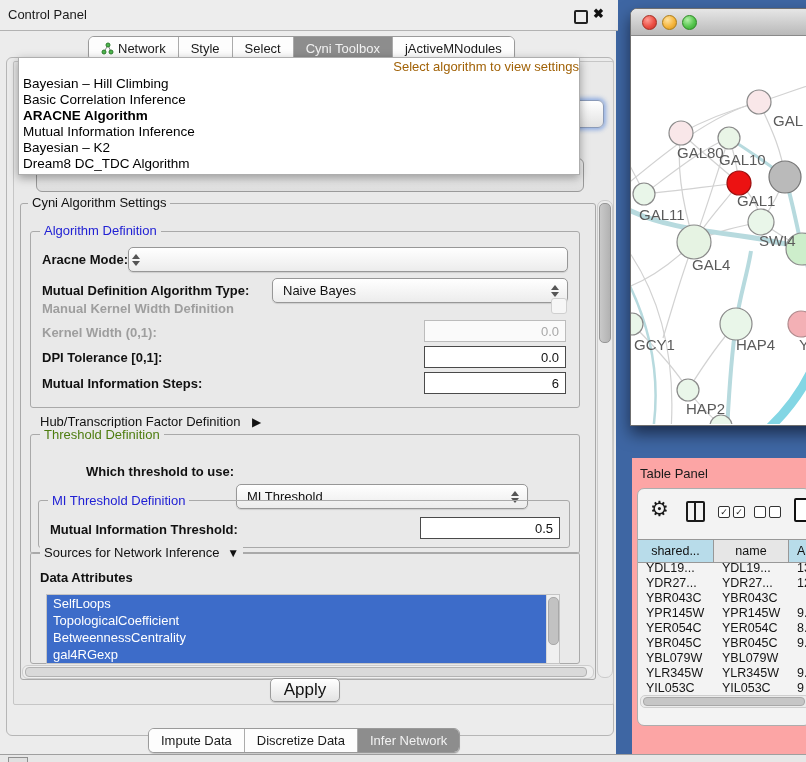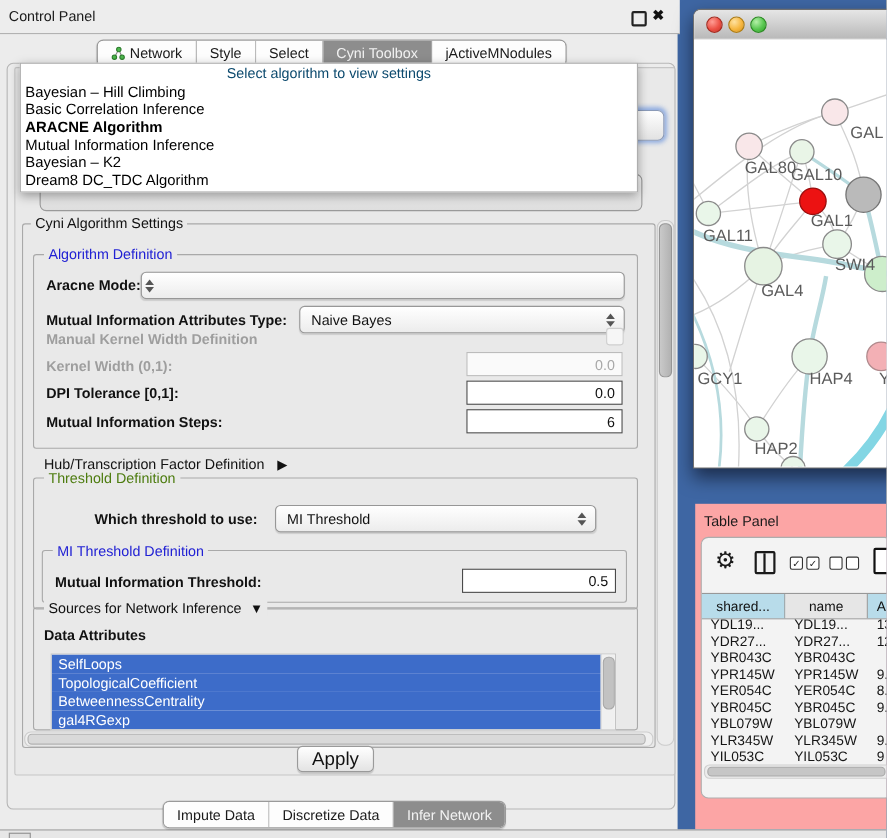--- a/index.html
+++ b/index.html
@@ -17,21 +17,21 @@
   .seg{padding:3px 12px;font-size:13px;line-height:17px;border-right:1px solid #ababab;background:#fdfdfd;
        white-space:nowrap;display:flex;align-items:center;gap:4px;color:#1a1a1a;}
   .seg:last-child{border-right:none;}
   .seg.sel{background:#8d8d8d;color:#f2f2f2;}
   
   .outer-panel{left:6px;top:57px;width:606px;height:677px;background:#ececec;border:1px solid #b6b6b6;border-radius:6px;}
   .inner-panel{left:13px;top:61px;width:599px;height:642px;background:#e9e9e9;border:1px solid #c6c6c6;border-radius:2px;}
   
   .popup{left:18px;top:57px;width:560px;height:116px;background:#fff;border:1px solid #aeaeae;
          box-shadow:0 3px 9px rgba(0,0,0,.35);z-index:40;}
-  .popup-prompt{height:18px;line-height:18px;text-align:center;color:#0c4a6e;font-size:13px;}
+  .popup-prompt{height:18px;line-height:18px;text-align:right;color:#a16207;font-size:13px;}
   .popup-item{height:16px;line-height:16px;padding-left:4px;font-size:13.5px;color:#000;}
   .popup-item.bold{font-weight:bold;}
   .combo-stub{left:568px;top:100px;width:34px;height:26px;border-radius:6px;border:1px solid #8a9ab8;
               background:linear-gradient(#ffffff,#e2e2e2);box-shadow:0 0 4px 2px rgba(95,140,220,.65);z-index:10;}
   .combo-behind{left:36px;top:158px;width:546px;height:32px;border-radius:6px;border:1px solid #9a9a9a;
                 background:linear-gradient(#f6f6f6,#dedede);z-index:5;}
   
   .group{border:1px solid #a9a9a9;border-radius:3px;background:transparent;}
   .legend{background:#e9e9e9;padding:0 4px;font-size:13px;line-height:13px;z-index:6;}
   .leg-blue{color:#2121d4;}
@@ -169,21 +169,21 @@
   <div class="abs legend leg-blue" style="left:40px;top:224px;">Algorithm Definition</div>
 
   <div class="abs flabel" style="left:42px;top:252px;">Aracne Mode:</div>
   <div class="abs combo" style="left:128px;top:247px;width:438px;height:23px;">
     <span class="spinner">
         <i class="tri-up"></i>
         <i class="tri-dn"></i>
       </span>
   </div>
 
-  <div class="abs flabel" style="left:42px;top:283px;">Mutual Information Attributes Type:</div>
+  <div class="abs flabel" style="left:42px;top:283px;">Mutual Definition Algorithm Type:</div>
   <div class="abs combo" style="left:272px;top:278px;width:294px;height:23px;">
     <span class="combo-text">Naive Bayes</span>
     <span class="spinner">
         <i class="tri-up"></i>
         <i class="tri-dn"></i>
       </span>
   </div>
 
   <div class="abs flabel dis" style="left:42px;top:301px;">Manual Kernel Width Definition</div>
   <div class="abs checkbox" style="left:551px;top:298px;"></div>
@@ -199,21 +199,21 @@
 
   <div class="abs" style="left:40px;top:414px;font-size:13px;">
     <span>Hub/Transcription Factor Definition</span>
     <span class="arrow" style="margin-left:8px;">▶</span>
   </div>
 
   <div class="abs group" style="left:30px;top:434px;width:548px;height:118px;"></div>
   <div class="abs legend leg-green" style="left:40px;top:428px;">Threshold Definition</div>
 
   <div class="abs flabel" style="left:86px;top:464px;">Which threshold to use:</div>
-  <div class="abs combo" style="left:236px;top:459px;width:290px;height:23px;margin-left:14px;">
+  <div class="abs combo" style="left:236px;top:484px;width:290px;height:23px;">
     <span class="combo-text">MI Threshold</span>
     <span class="spinner">
         <i class="tri-up"></i>
         <i class="tri-dn"></i>
       </span>
   </div>
 
   <div class="abs group" style="left:38px;top:500px;width:530px;height:46px;"></div>
   <div class="abs legend leg-blue" style="left:48px;top:494px;">MI Threshold Definition</div>
   <div class="abs flabel" style="left:50px;top:522px;">Mutual Information Threshold:</div>

